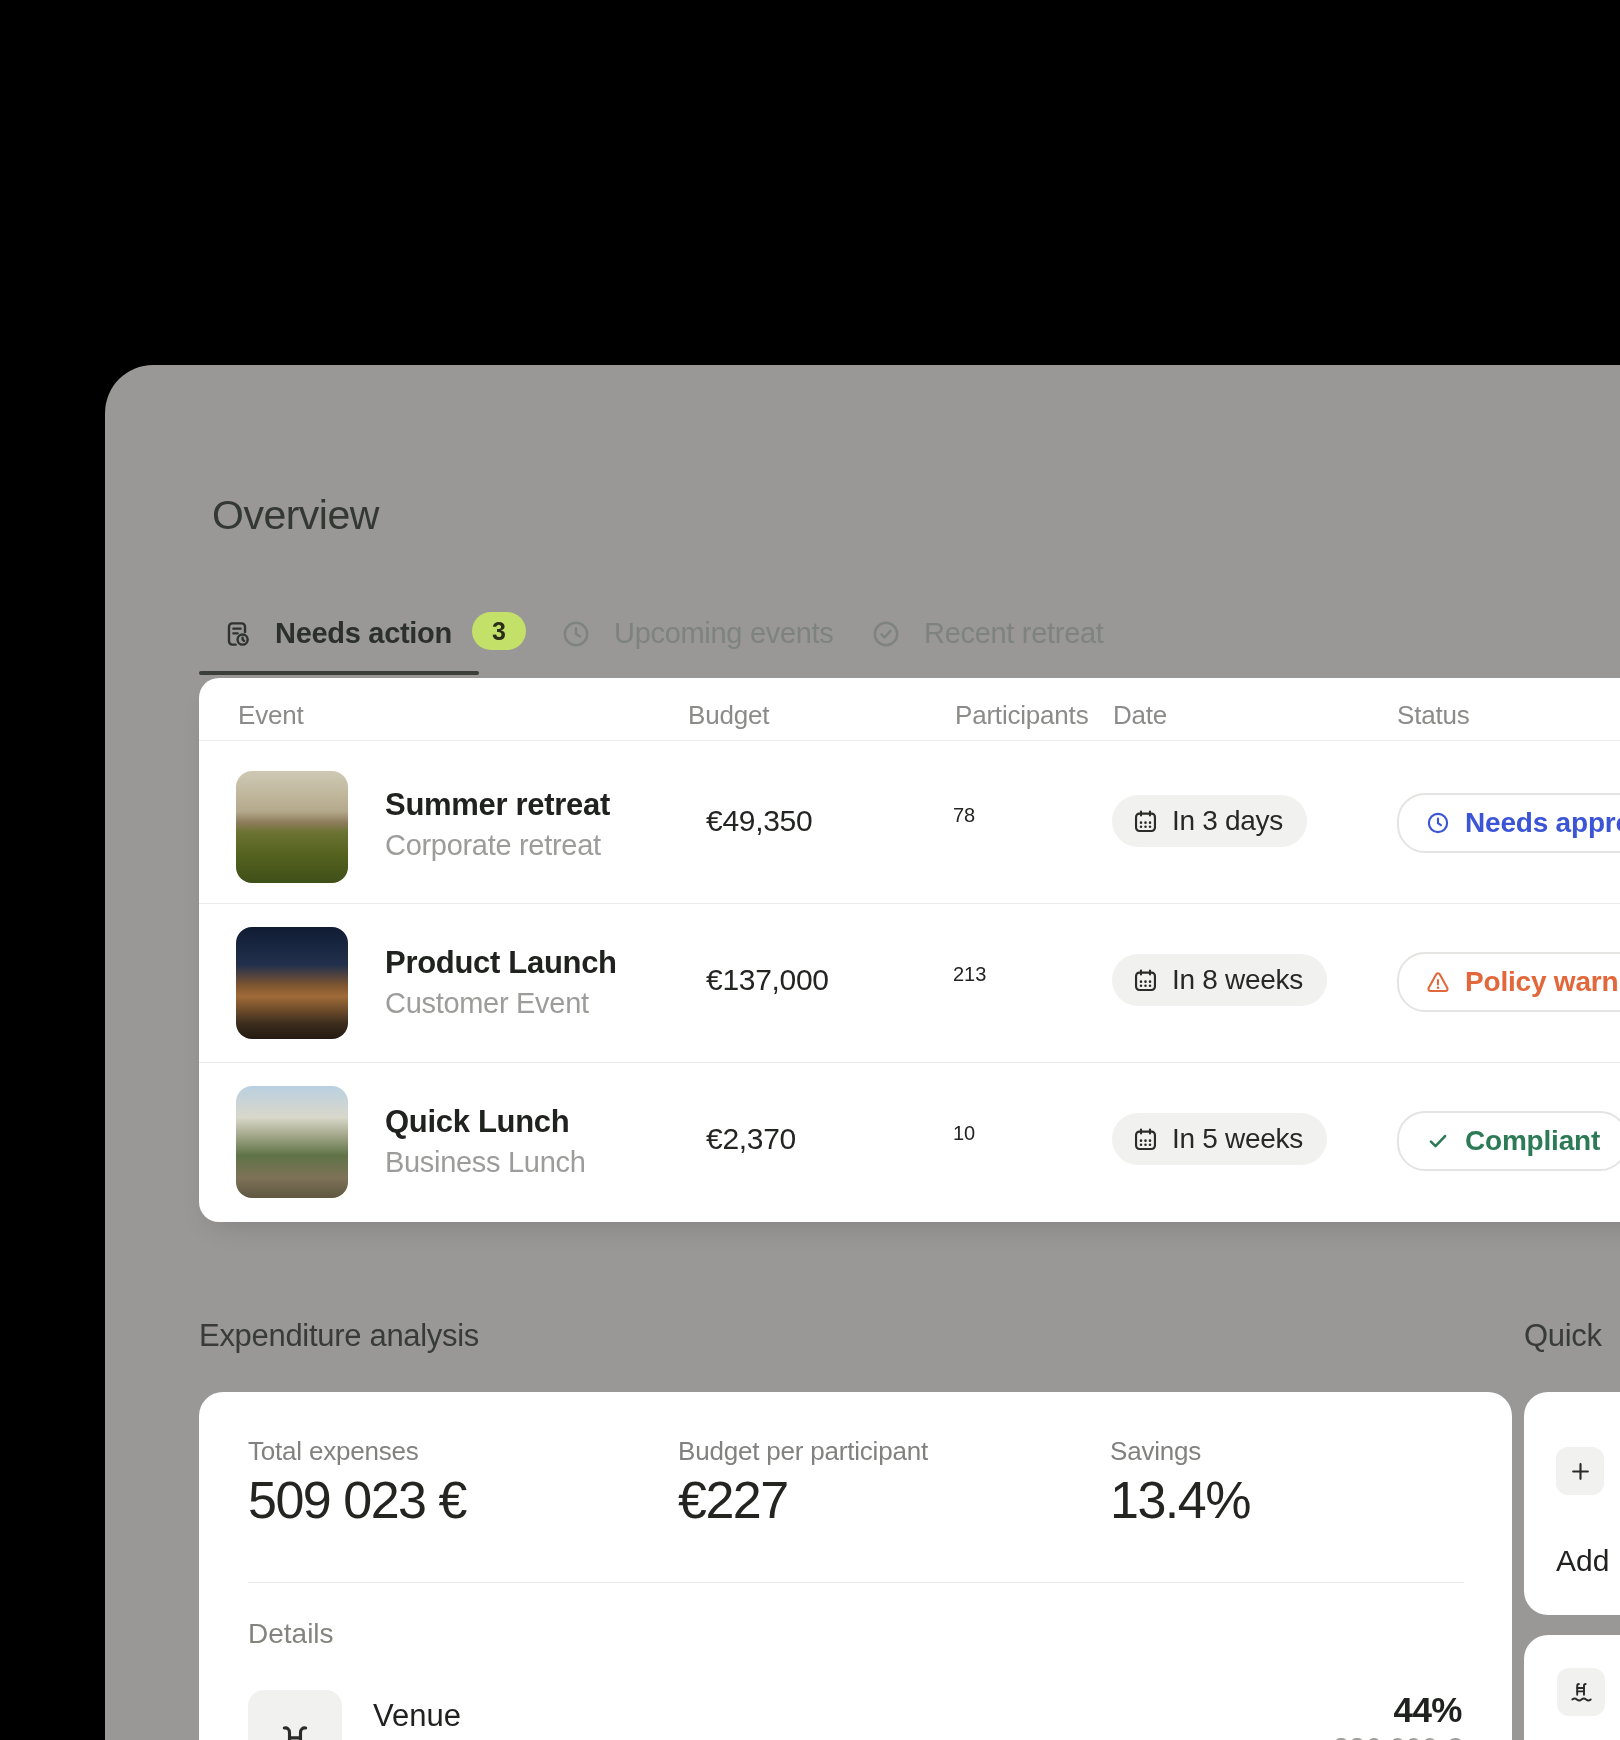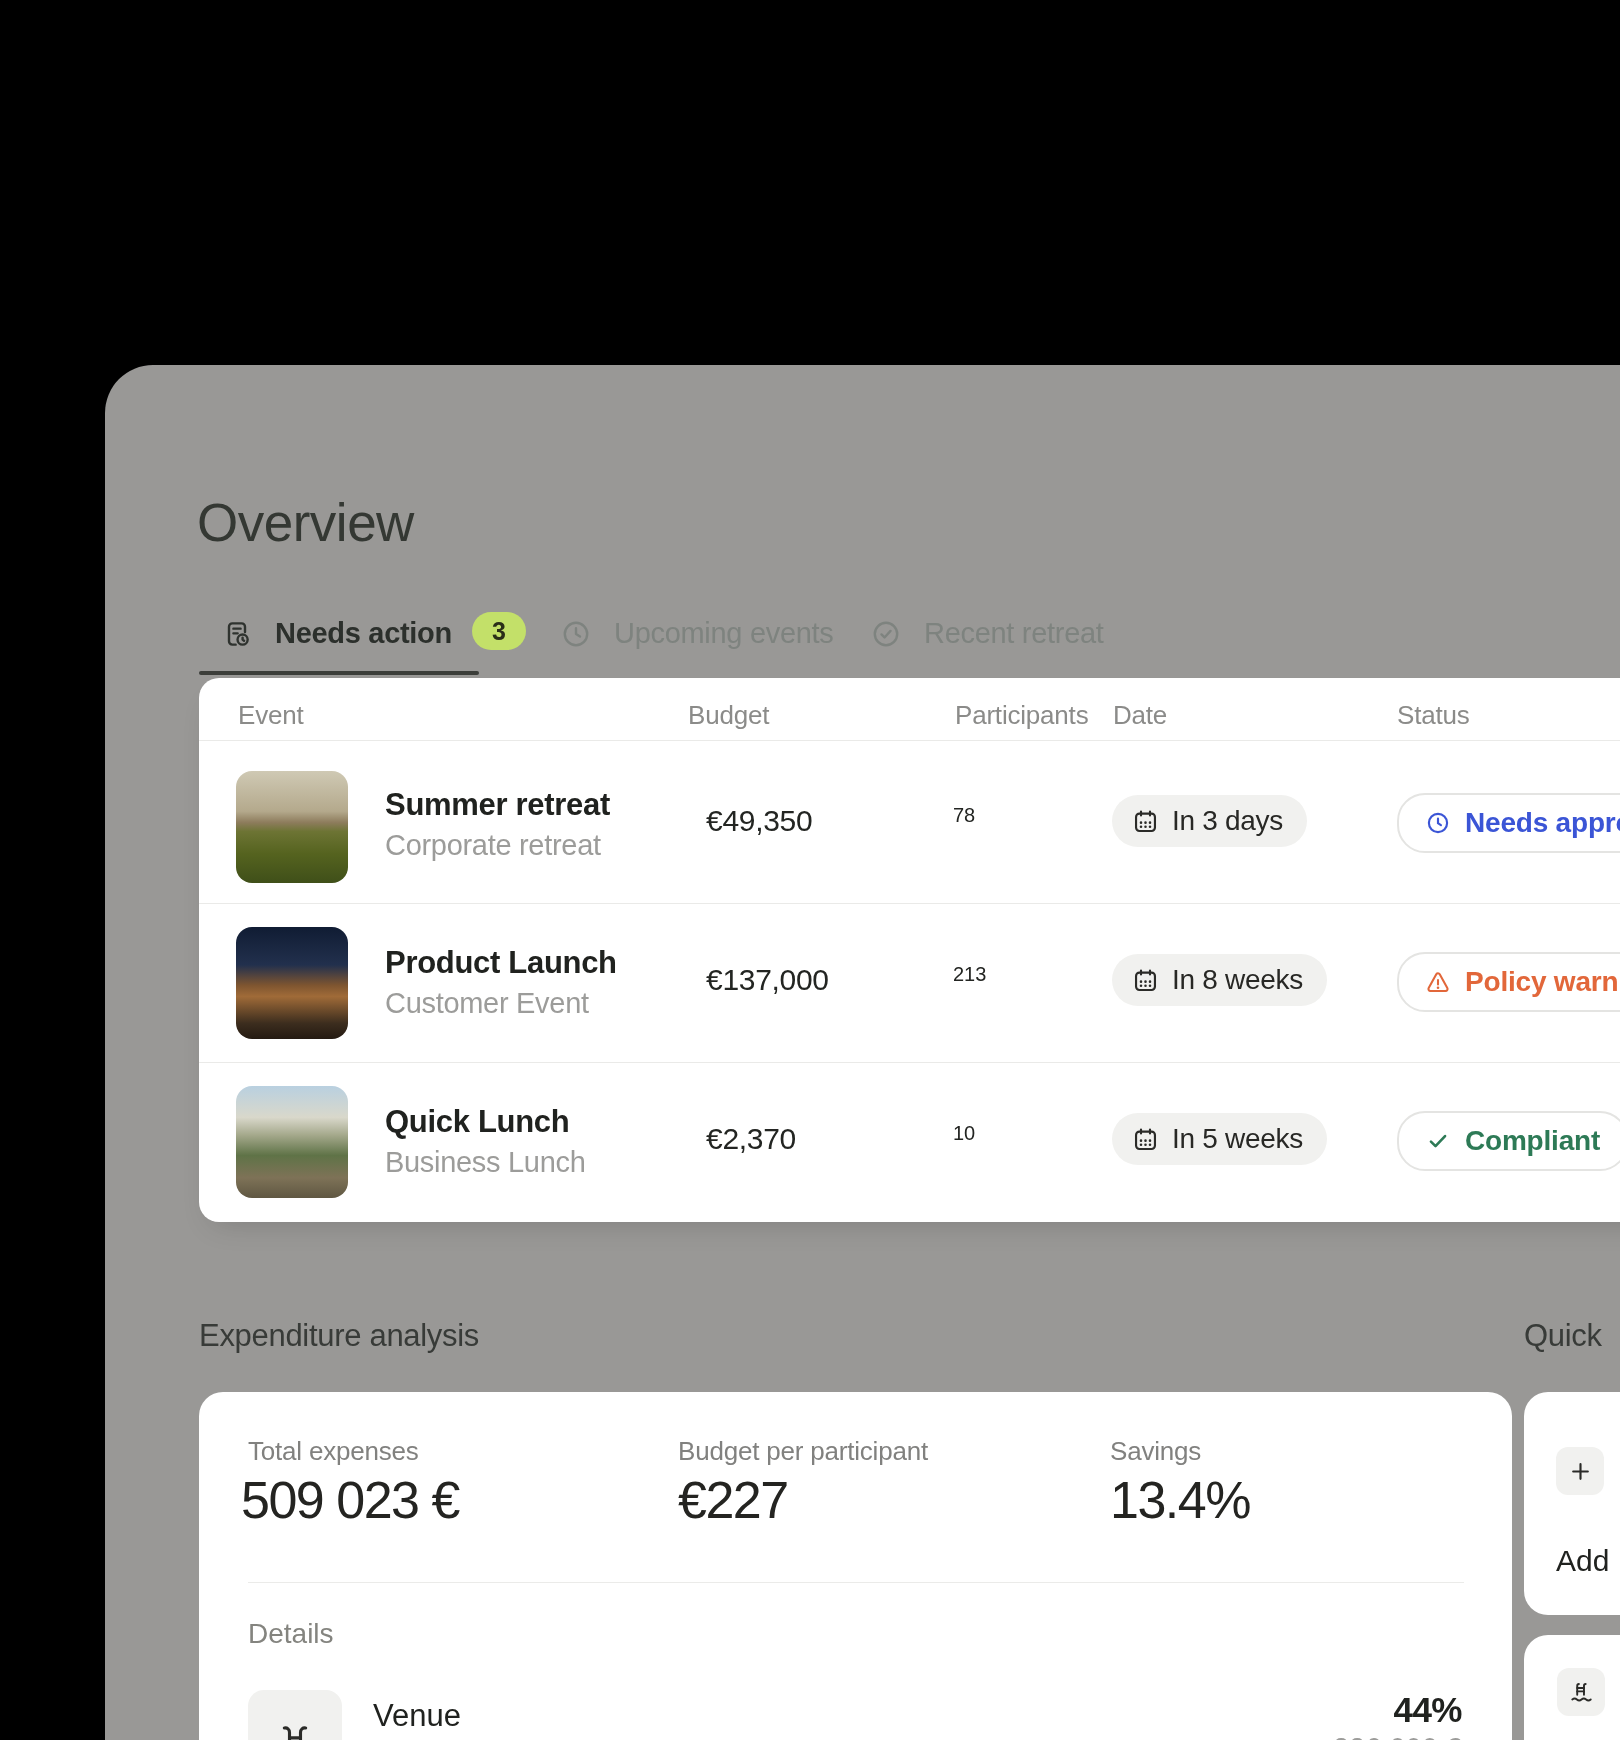--- a/index.html
+++ b/index.html
@@ -1,20 +1,20 @@
 <!DOCTYPE html>
 <html><head>
 <meta charset="utf-8">
 <style>
   html,body{margin:0;padding:0;background:#000;}
   body{width:1620px;height:1740px;position:relative;overflow:hidden;
        font-family:"Liberation Sans",sans-serif;-webkit-font-smoothing:antialiased;}
   .abs{position:absolute;}
   .panel{left:105px;top:365px;width:1600px;height:1500px;background:#999896;border-radius:48px 0 0 0;}
-  .page-title{left:197px;top:492px;font-size:53px;font-weight:500;color:#343833;letter-spacing:-.5px;}
+  .page-title{left:212px;top:492px;font-size:41px;font-weight:500;color:#343833;letter-spacing:-.5px;}
   
   .tab{display:flex;align-items:flex-end;height:44px;top:606px;cursor:pointer;}
   .tab .ticon{width:32px;height:32px;flex:0 0 auto;}
   .tab-label{font-size:29px;letter-spacing:-.3px;margin-left:22px;}
   .tab.active .tab-label{font-weight:600;color:#2c302c;}
   .tab.inactive .tab-label{font-weight:500;color:#7e837f;}
   .tab.inactive .ticon{color:#7e837f;}
   .tab.active .ticon{color:#2f332f;}
   .count-badge{margin-left:20px;min-width:54px;height:38px;border-radius:19px;background:#c3e069;
        display:flex;align-items:center;justify-content:center;font-size:25px;font-weight:600;color:#2a2e18;}
@@ -178,21 +178,21 @@
       <span class="st-green">Compliant</span>
     </div>
   </div>
 </div>
 
 <div class="abs section-heading" style="left:199px;top:1318px;">Expenditure analysis</div>
 <div class="abs section-heading" style="left:1524px;top:1318px;">Quick</div>
 
 <div class="abs exp-card">
   <div class="stat-label" style="left:49px;">Total expenses</div>
-  <div class="stat-value" style="left:42px;">509 023 €</div>
+  <div class="stat-value" style="left:49px;">509 023 €</div>
   <div class="stat-label" style="left:479px;">Budget per participant</div>
   <div class="stat-value" style="left:479px;">€227</div>
   <div class="stat-label" style="left:911px;">Savings</div>
   <div class="stat-value" style="left:911px;">13.4%</div>
   <div class="exp-div"></div>
   <div class="details-label">Details</div>
 
   <div class="icon-tile venue-tile">
     <svg viewBox="0 0 24 24" fill="none" stroke="currentColor" stroke-width="1.7" stroke-linecap="round">
       <path d="M9 22V9.5C9 7.8 7.8 6.8 6.2 7.1"></path>

